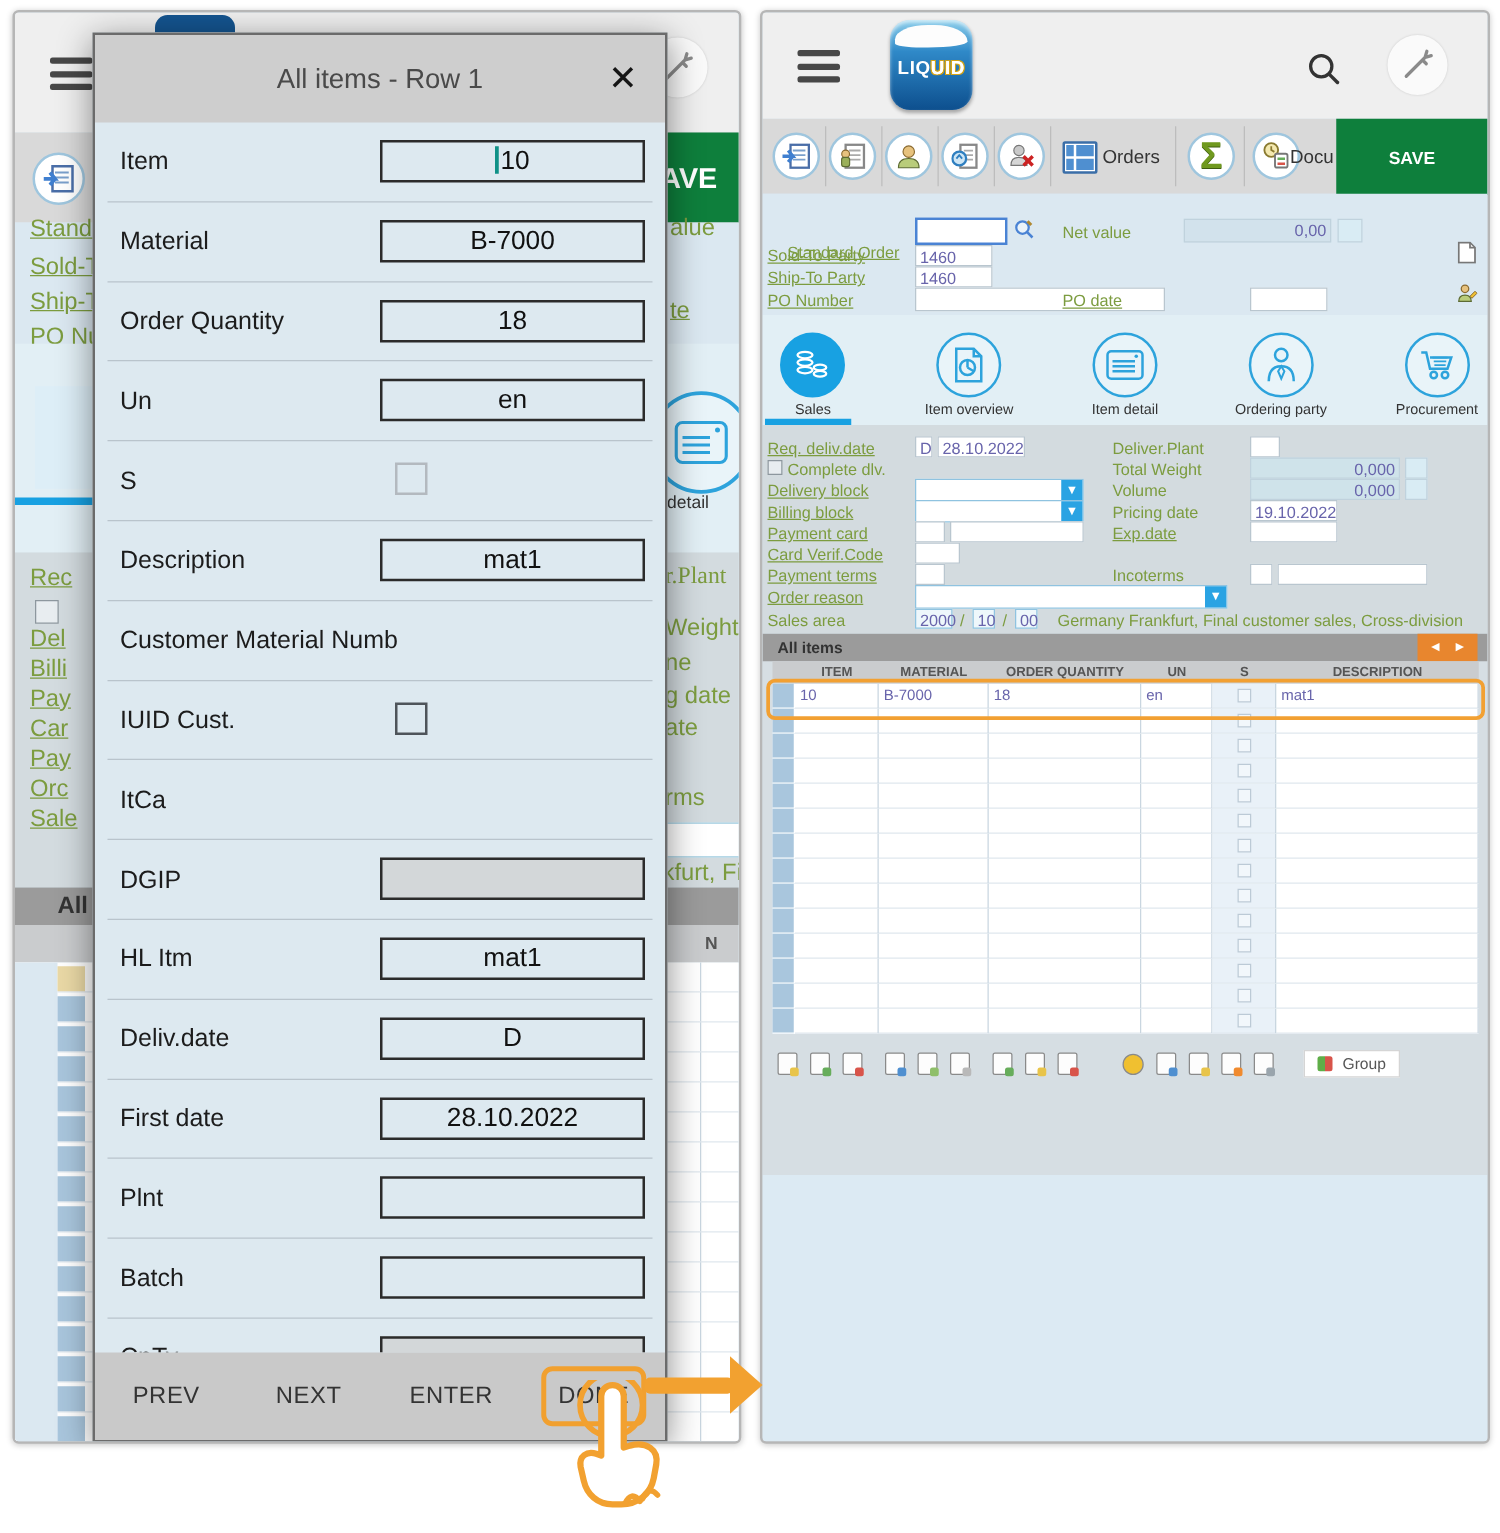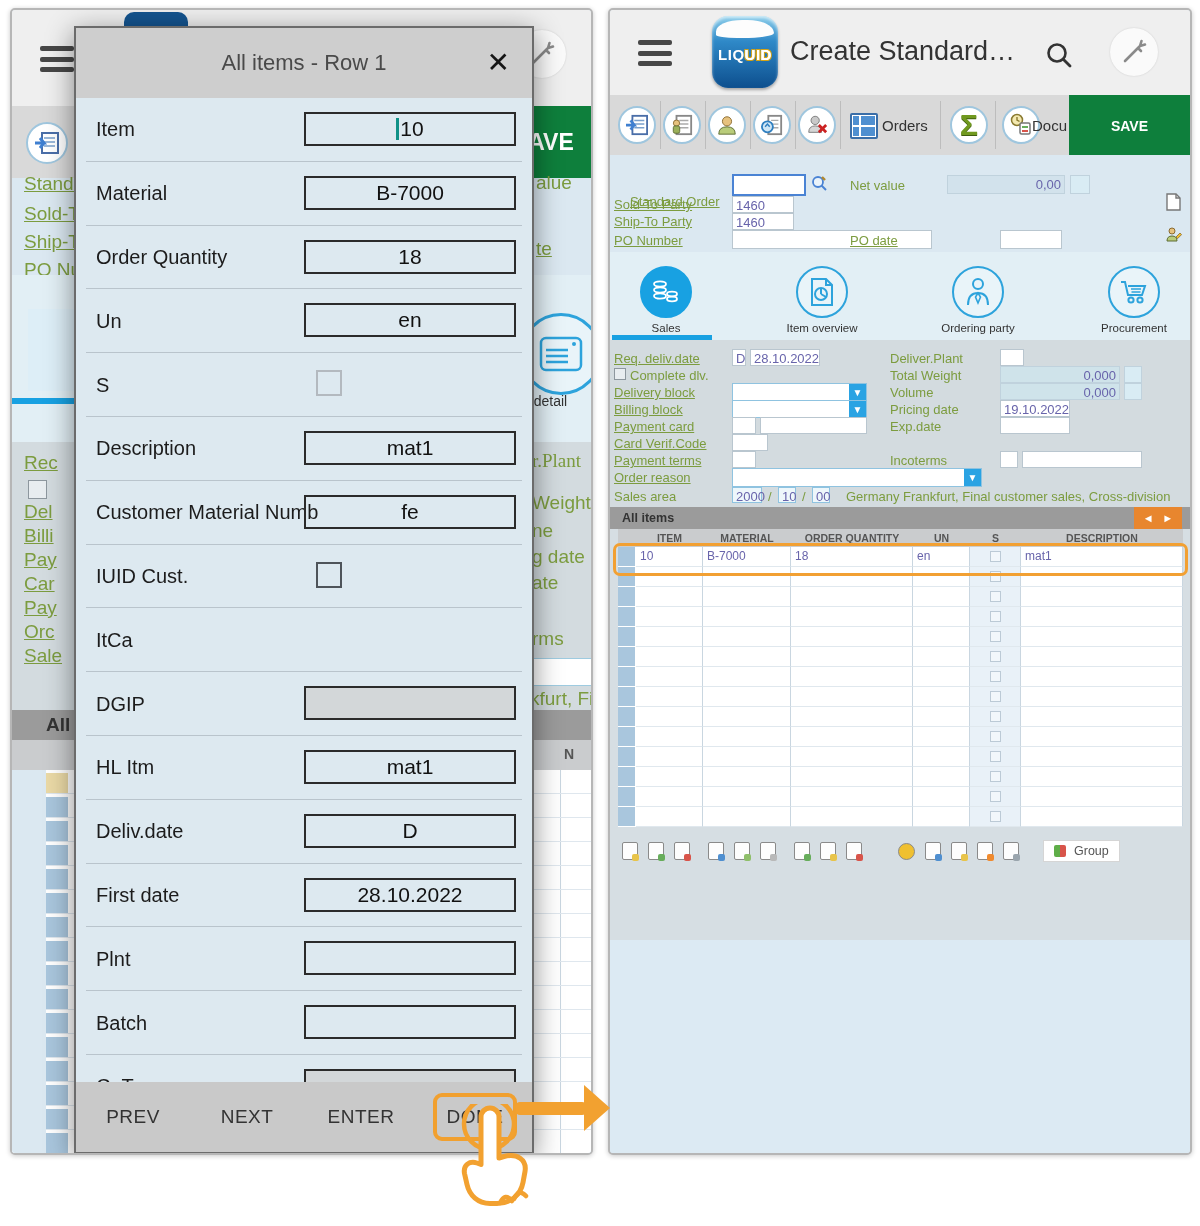--- a/index.html
+++ b/index.html
@@ -269,21 +269,20 @@
         <div class="m-row">
             <div class="m-label">S</div>
             <div class="m-check"></div>
           </div>
         <div class="m-row">
             <div class="m-label">Description</div>
             <div class="m-input">mat1</div>
           </div>
         <div class="m-row">
             <div class="m-label">Customer Material Numb</div>
-            <div class="m-input">fe</div>
           </div>
         <div class="m-row">
             <div class="m-label">IUID Cust.</div>
             <div class="m-check dark"></div>
           </div>
         <div class="m-row">
             <div class="m-label">ItCa</div>
           </div>
         <div class="m-row">
             <div class="m-label">DGIP</div>
@@ -328,21 +327,20 @@
     <div class="app-header">
       <div class="hamburger" style="left:28px;top:30px;">
           <i></i>
           <i></i>
           <i></i>
         </div>
       <div class="logo">
         <div class="wave"></div>
         <div class="word"><span>LIQ</span><span class="gold">UID</span></div>
       </div>
-      <div class="app-title">Create Standard…</div>
       <div class="hdr-ic" style="left:434px;top:30px;cursor:pointer;">
         <svg width="30" height="30" viewBox="0 0 30 30">
             <circle cx="13" cy="13" r="8.5" fill="none" stroke="#333" stroke-width="2.6"></circle>
             <path d="M19.5 19.5 L26 26" stroke="#333" stroke-width="2.8" stroke-linecap="round"></path>
           </svg>
       </div>
       <div class="hdr-ic wrench-circle" style="left:500px;top:18px;cursor:pointer;">
         <svg width="26" height="26" viewBox="0 0 26 26">
             <path d="M4 22 L19 7 M19 7 l1.5-5 m-1.5 5 l5-1.5 M17 9 l3 3" stroke="#8a8a8a" stroke-width="2.6" fill="none" stroke-linecap="round"></path>
           </svg>
@@ -476,20 +474,30 @@
               <path d="M4 2 h14 l6 6 v20 h-20 z" fill="none" stroke="#2da3dc" stroke-width="2"></path>
               <path d="M18 2 v6 h6" fill="none" stroke="#2da3dc" stroke-width="2"></path>
               <circle cx="13" cy="17" r="6" fill="none" stroke="#2da3dc" stroke-width="2"></circle>
               <path d="M13 17 v-6 M13 17 l5 3" stroke="#2da3dc" stroke-width="2" fill="none"></path>
             </svg>
         </div>
         <div class="tlabel">Item overview</div>
       </div>
       <div class="tab">
         <div class="circle">
+          <svg width="32" height="26" viewBox="0 0 32 26">
+              <rect x="2" y="2" width="28" height="22" rx="3" fill="none" stroke="#2da3dc" stroke-width="2"></rect>
+              <circle cx="25" cy="6" r="1.4" fill="#2da3dc"></circle>
+              <path d="M6 10h18M6 14h18M6 18h18" stroke="#2da3dc" stroke-width="2"></path>
+            </svg>
+        </div>
+        <div class="tlabel">Item detail</div>
+      </div>
+      <div class="tab">
+        <div class="circle">
           <svg width="26" height="30" viewBox="0 0 26 30">
               <circle cx="13" cy="7" r="5" fill="none" stroke="#2da3dc" stroke-width="2"></circle>
               <path d="M3 28 q0 -12 10 -12 q10 0 10 12" fill="none" stroke="#2da3dc" stroke-width="2"></path>
               <path d="M13 16 l-2.5 4 l2.5 6 l2.5 -6 z" fill="none" stroke="#2da3dc" stroke-width="1.6"></path>
             </svg>
         </div>
         <div class="tlabel">Ordering party</div>
       </div>
       <div class="tab">
         <div class="circle">
@@ -528,21 +536,21 @@
       <div class="glabel" style="left:4px;top:62px;">Billing block</div>
       <div class="drop" style="left:122px;top:60px;width:135px;height:18px;">
           <span class="chev">▼</span>
         </div>
       <div class="glabel nl" style="left:280px;top:62px;">Pricing date</div>
       <div class="box" style="left:390px;top:60px;width:70px;height:17px;">19.10.2022</div>
 
       <div class="glabel" style="left:4px;top:79px;">Payment card</div>
       <div class="box" style="left:122px;top:77px;width:24px;height:17px;"></div>
       <div class="box" style="left:150px;top:77px;width:107px;height:17px;"></div>
-      <div class="glabel nl" style="left:280px;top:79px;">Exp.date</div>
+      <div class="glabel nl" style="left:280px;top:79px;text-decoration:underline;">Exp.date</div>
       <div class="box" style="left:390px;top:77px;width:70px;height:17px;"></div>
 
       <div class="glabel" style="left:4px;top:96px;">Card Verif.Code</div>
       <div class="box" style="left:122px;top:94px;width:36px;height:17px;"></div>
 
       <div class="glabel" style="left:4px;top:113px;">Payment terms</div>
       <div class="box" style="left:122px;top:111px;width:24px;height:17px;"></div>
       <div class="glabel nl" style="left:280px;top:113px;">Incoterms</div>
       <div class="box" style="left:390px;top:111px;width:18px;height:17px;"></div>
       <div class="box" style="left:412px;top:111px;width:120px;height:17px;"></div>

